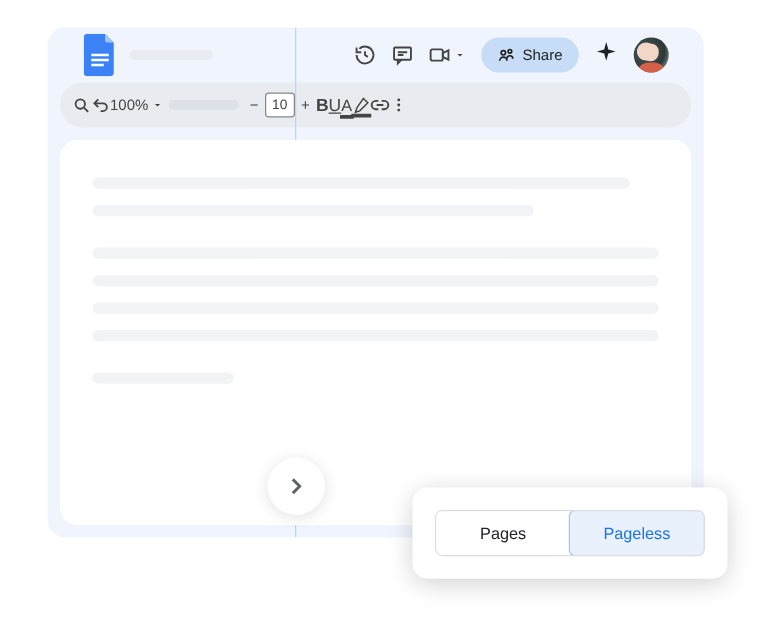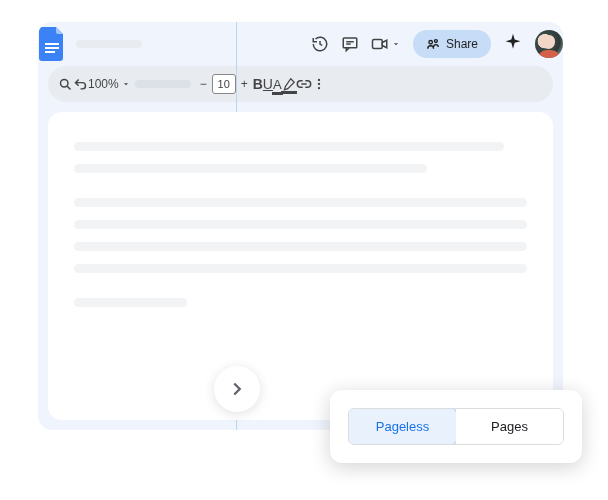--- a/index.html
+++ b/index.html
@@ -13,21 +13,21 @@
       height: 408px;
       background: #f0f5fd;
       border-radius: 14px;
       overflow: hidden;
     }
     
     .header {
       height: 44px;
       display: flex;
       align-items: center;
-      padding: 0 0;
+      padding: 0 28px;
     }
     
     .doc-icon-wrap { width: 28px; height: 36px; display: flex; align-items: center; justify-content: center; }
     .doc-icon { width: 26px; height: 34px; }
     
     .title-placeholder {
       width: 66px; height: 8px; background: #e8ecf1; border-radius: 4px; margin-left: 10px;
     }
     
     .header-right { margin-left: auto; display: flex; align-items: center; gap: 12px; }
@@ -230,16 +230,16 @@
 </div>
 
 <div class="fab">
   <svg width="22" height="22" viewBox="0 0 24 24" fill="none" stroke="currentColor" stroke-width="2.5">
     <path d="M9 6 l6 6 l-6 6"></path>
   </svg>
 </div>
 
 <div class="popup">
   <div class="seg-control">
+    <button class="seg-btn">Pages</button>
     <button class="seg-btn active">Pageless</button>
-    <button class="seg-btn">Pages</button>
   </div>
 </div>
 
 </body></html>

